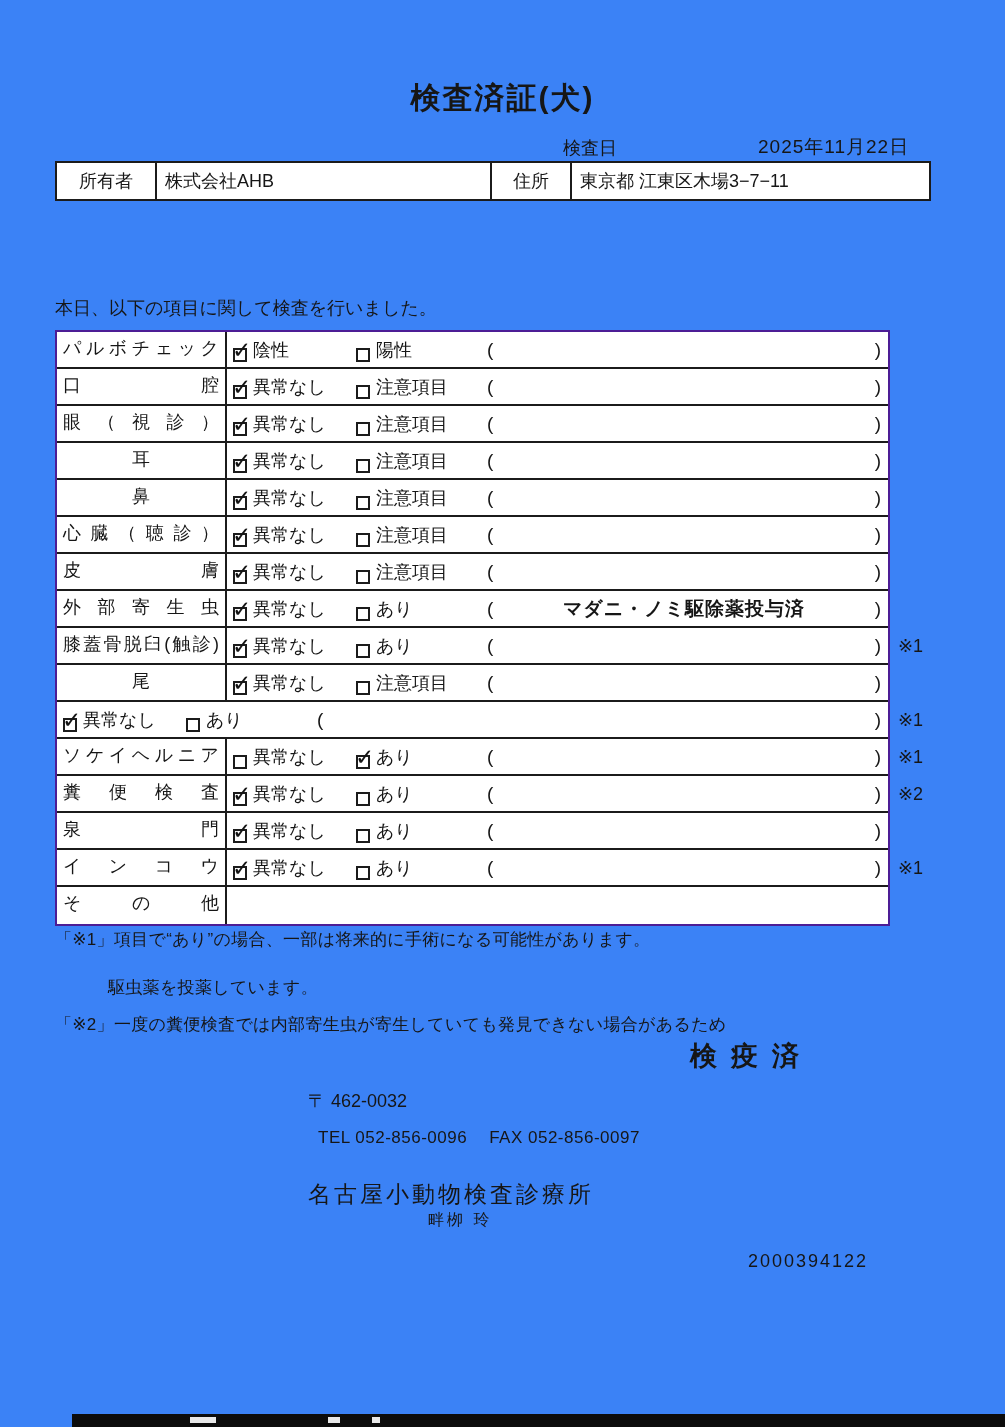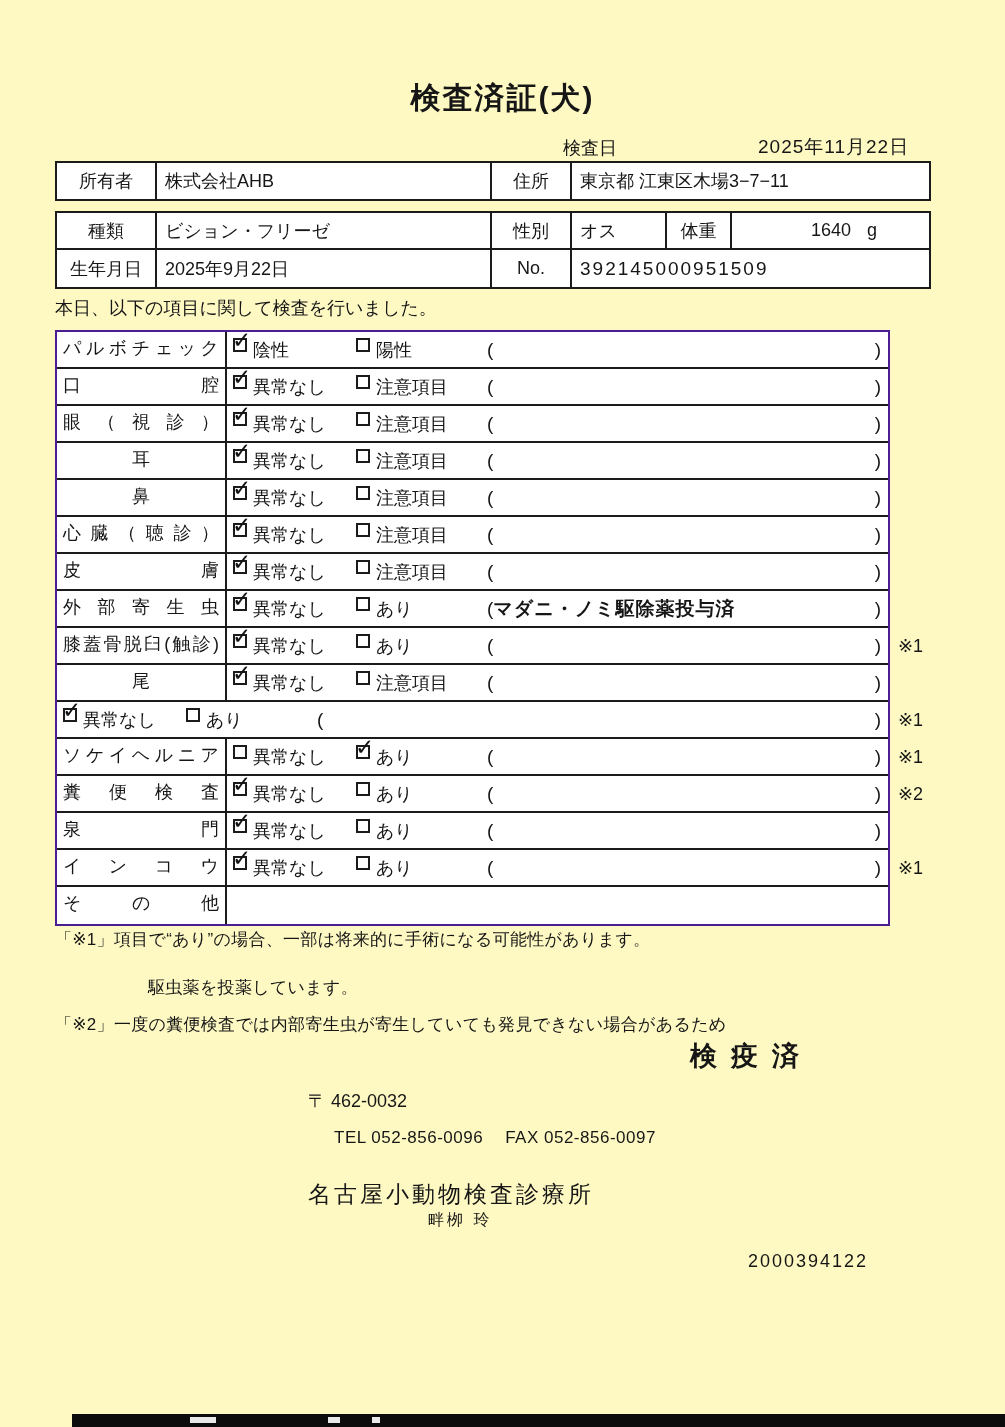--- a/index.html
+++ b/index.html
@@ -1,18 +1,18 @@
 <!DOCTYPE html>
 <html><head>
 <meta charset="utf-8">
 <style>
   * { margin:0; padding:0; box-sizing:border-box; }
   html,body { background:#9a9a9a; }
   body { font-family:"Liberation Sans","DejaVu Sans",sans-serif; color:#161616; }
-  .page { position:relative; width:1005px; height:1427px; background:#fef9c3; margin:0 auto; overflow:hidden; }
+  .page { position:relative; width:1005px; height:1427px; background:#3b82f6; margin:0 auto; overflow:hidden; }
 
   .title { position:absolute; top:78px; left:0; width:100%; text-align:center;
            font-size:30px; font-weight:600; letter-spacing:2px; }
 
   .date-label { position:absolute; top:136px; left:563px; font-size:18px; }
   .date-value { position:absolute; top:134px; left:758px; font-size:19px; letter-spacing:1px; }
 
   .tbl { position:absolute; left:55px; width:876px; border:2px solid #1b1b1b;
          display:flex; flex-direction:column; background:#fff; }
   .tbl-owner { top:161px; }
@@ -38,49 +38,49 @@
   .checks { position:absolute; left:55px; top:330px; width:835px;
             border:2px solid #4c1d95; background:#fff; }
   .check-row { position:relative; display:flex; height:37px;
                border-bottom:2px solid #1b1b1b; }
   .check-row:last-child { border-bottom:none; }
   .check-label { width:170px; flex:none; border-right:2px solid #1b1b1b;
                  padding:0 6px; font-size:18px; line-height:33px;
                  text-align:justify; text-align-last:justify; overflow:hidden; white-space:nowrap; }
   .check-label.single { text-align:center; text-align-last:center; }
   .check-content { flex:1; display:flex; align-items:center; }
-  .opt { display:flex; align-items:flex-start; gap:6px; flex:none; }
+  .opt { display:flex; align-items:flex-end; gap:6px; flex:none; }
   .opt1 { width:123px; margin-left:6px; }
   .opt2 { width:131px; }
   .opt-label { font-size:18px; white-space:nowrap; }
   .checkbox { position:relative; width:14px; height:14px; border:2px solid #1b1b1b;
               flex:none; background:#fff; }
   .checkbox.checked::after { content:"✓"; position:absolute; left:-3px; top:-13px;
               font-size:23px; font-weight:600; color:#141414; }
   .paren-group { flex:1; display:flex; align-items:center; padding-right:7px; }
   .paren { font-size:19px; }
-  .note { flex:1; text-align:left; font-size:19px; font-weight:600; letter-spacing:1px; }
+  .note { flex:1; text-align:center; font-size:19px; font-weight:600; letter-spacing:1px; }
   .row-mark { position:absolute; left:calc(100% + 10px); top:7px; font-size:18px;
               white-space:nowrap; }
 
   .footnote { position:absolute; left:55px; font-size:17px; letter-spacing:0.3px; }
   .fn1  { top:928px; }
   .fn2a { top:1004px;margin-top:9px; }
-  .fn2b { top:976px; left:108px;margin-left:40px; }
+  .fn2b { top:976px; left:108px; }
 
   .disclaimer { position:absolute; left:62px; top:1004px; font-size:20px;
                 line-height:28px; white-space:pre-line; font-weight:500; }
 
   .stamp { position:absolute; left:690px; top:1038px; font-size:27px;
            font-weight:700; letter-spacing:14px; }
 
   .clinic-address { position:absolute; left:308px; top:1089px; font-size:18px;
                     display:flex; gap:32px; }
   .clinic-tel { position:absolute; left:318px; top:1128px; font-size:17px;
-                display:flex; gap:22px; letter-spacing:0.5px;margin-left:16px; }
+                display:flex; gap:22px; letter-spacing:0.5px; }
   .clinic-name { position:absolute; left:308px; top:1179px; font-size:23px;
                  letter-spacing:3px; font-weight:500; }
   .clinic-vet { position:absolute; left:428px; top:1210px; font-size:16px;
                 letter-spacing:3px; }
   .serial { position:absolute; left:748px; top:1251px; font-size:18px;
             letter-spacing:2px; }
 
   .scan-strip { position:absolute; left:72px; right:0; bottom:0; height:13px;
                 background:#0c0c0c; }
   .scan-strip span { position:absolute; top:3px; height:6px; background:#e8e8e8; }
@@ -100,39 +100,20 @@
 
   <div class="tbl tbl-owner">
     <div class="trow">
       <div class="tcell lbl w100">所有者</div>
       <div class="tcell w335">株式会社AHB</div>
       <div class="tcell lbl w80">住所</div>
       <div class="tcell grow">東京都 江東区木場3−7−11</div>
     </div>
   </div>
 
-  <div class="tbl tbl-animal">
-    <div class="trow">
-      <div class="tcell lbl w100">種類</div>
-      <div class="tcell w335">ビション・フリーゼ</div>
-      <div class="tcell lbl w80">性別</div>
-      <div class="tcell w95">オス</div>
-      <div class="tcell lbl w65">体重</div>
-      <div class="tcell grow weight-cell">
-        <span>1640</span>
-        <span>g</span>
-      </div>
-    </div>
-    <div class="trow">
-      <div class="tcell lbl w100">生年月日</div>
-      <div class="tcell w335">2025年9月22日</div>
-      <div class="tcell lbl w80">No.</div>
-      <div class="tcell grow no-value">392145000951509</div>
-    </div>
-  </div>
 
   <div class="intro">本日、以下の項目に関して検査を行いました。</div>
 
   <div class="checks">
     <div id="checks-rows">
         <div class="check-row">
     <div class="check-label">パルボチェック</div>
     <div class="check-content">
       <span class="opt opt1">
         <span class="checkbox checked"></span>

